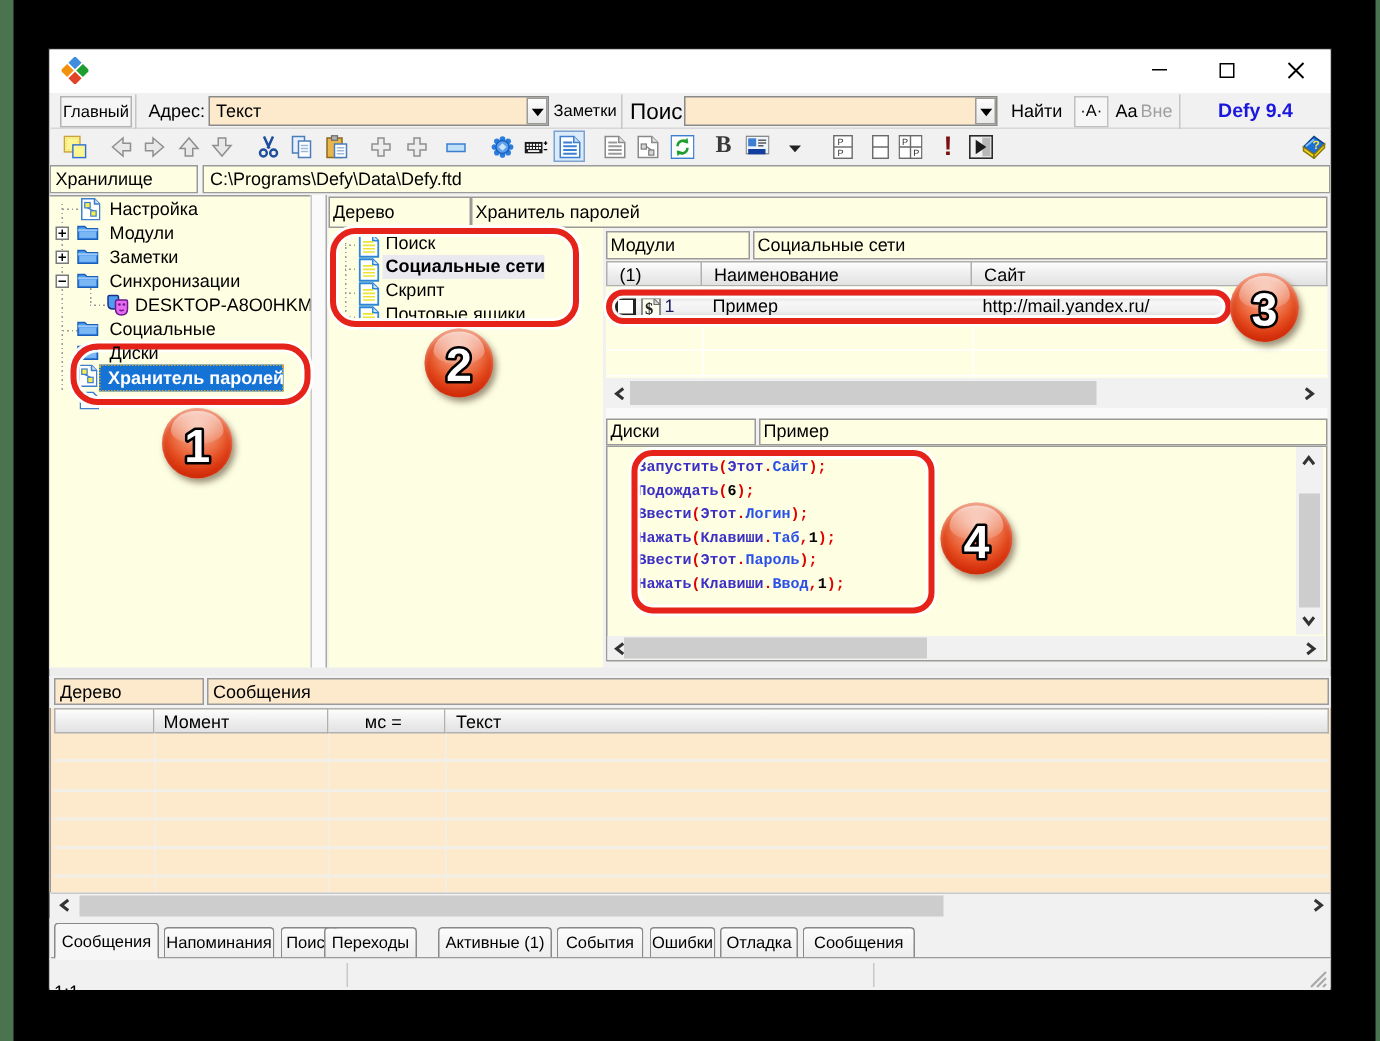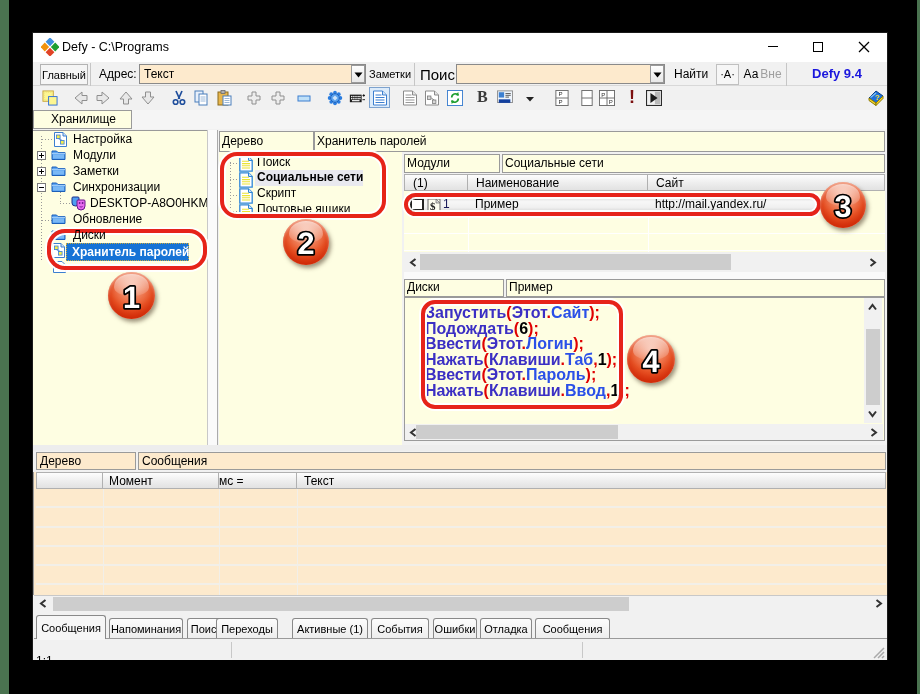--- a/index.html
+++ b/index.html
@@ -31,21 +31,20 @@
 
   <div class="abs" style="left:33px;top:33px;width:854px;height:29px;background:#fff"></div>
   <svg class="abs" style="left:41px;top:38px" width="18" height="18" viewBox="0 0 18 18">
     <g transform="rotate(45 9 9)">
       <rect x="2.2" y="2.2" width="6.2" height="6.2" fill="#3f8edd"></rect>
       <rect x="9.6" y="2.2" width="6.2" height="6.2" fill="#1e9e30"></rect>
       <rect x="2.2" y="9.6" width="6.2" height="6.2" fill="#f2920c"></rect>
       <rect x="9.6" y="9.6" width="6.2" height="6.2" fill="#e04326"></rect>
     </g>
   </svg>
-  <div class="abs" style="left:62px;top:33px;height:29px;line-height:29px;font-size:12.5px">Defy - C:\Programs</div>
   <div class="abs" style="left:768px;top:46px;width:10px;height:1px;background:#000"></div>
   <div class="abs" style="left:813px;top:42px;width:10px;height:10px;border:1.2px solid #000"></div>
   <svg class="abs" style="left:858px;top:41px" width="12" height="12" viewBox="0 0 12 12">
       <path d="M1 1 L11 11 M11 1 L1 11" stroke="#000" stroke-width="1.3"></path>
     </svg>
 
   <div class="abs" style="left:33px;top:62px;width:854px;height:24px;background:#f1f1f1;border-bottom:1px solid #d8d8d8"></div>
   <div class="abs" style="left:40px;top:64px;width:48px;height:21px;background:#f5f5f5;border:1px solid #b3b3b3;text-align:center;line-height:20px;font-size:11px">Главный</div>
   <div class="abs" style="left:90px;top:63px;width:1px;height:23px;background:#c6c6c6"></div>
   <div class="abs" style="left:99px;top:64px;height:21px;line-height:21px">Адрес:</div>
@@ -223,21 +222,22 @@
     <svg class="abs" style="left:867px;top:89px" width="18" height="17" viewBox="0 0 18 17">
       <path d="M2 9 L9 2 L16 7 L9 14 Z" fill="#1e6fd8" stroke="#0a3f86"></path>
       <path d="M2 9 L9 14 L9 16.5 L2 11.5 Z" fill="#f5d423" stroke="#8a7a0a"></path>
       <path d="M9 14 L16 7 L16 9.5 L9 16.5 Z" fill="#f5d423" stroke="#8a7a0a"></path>
       <path d="M3.5 8.5 L9 4" stroke="#7ec0f5" stroke-width="1.4" fill="none"></path>
       <text x="8" y="10.5" font-size="8" font-weight="bold" fill="#ffe93a" font-family="Liberation Sans">?</text>
     </svg>
   </div>
 
   <div class="abs" style="left:33px;top:110px;width:854px;height:19px;background:#f5f5f5"></div>
-  <div class="abs" style="left:33px;top:110px;width:99px;height:19px;background:#fefee2;border:1px solid #9a9a9a;line-height:17px;padding-left:17px">Хранилище</div>
+  <div class="abs" style="left:33px;top:110px;width:99px;height:19px;background:#fefee2;border:1px solid #9a9a9a;line-height:17px;padding-left:3px">Хранилище</div>
+  <div class="abs" style="left:135px;top:110px;width:752px;height:19px;background:#fefee2;border:1px solid #9a9a9a;line-height:17px;padding-left:4px">C:\Programs\Defy\Data\Defy.ftd</div>
 
   <div class="abs" style="left:33px;top:129px;width:854px;height:317px;background:#f1f1f1"></div>
 
   <div class="abs ylw" style="left:33px;top:130px;width:174px;height:316px;border-top:1px solid #9a9a9a"></div>
   <div id="ltree">
 
     <div class="abs" style="left:41px;top:136px;width:1px;height:125px;background-image:repeating-linear-gradient(180deg,#9a9a9a 0 1px,transparent 1px 3px)"></div>
 
     <div class="abs" style="left:42px;top:139px;width:12px;height:1px;background-image:repeating-linear-gradient(90deg,#9a9a9a 0 1px,transparent 1px 3px)"></div>
     <svg class="abs" style="left:54px;top:132px" width="13" height="15" viewBox="0 0 13 15">
@@ -288,21 +288,21 @@
       <path d="M8.6 10.5 Q10 11.8 11.6 10.5" stroke="#6a1a8a" stroke-width=".9" fill="none"></path>
     </svg>
     <div class="treetxt" style="left:90px;top:196px;line-height:15px">DESKTOP-A8O0HKM</div>
 
     <div class="abs" style="left:42px;top:220px;width:10px;height:1px;background-image:repeating-linear-gradient(90deg,#9a9a9a 0 1px,transparent 1px 3px)"></div>
     <svg class="abs" style="left:51px;top:212px" width="15" height="13" viewBox="0 0 15 13">
       <path d="M1 3 L1 11.5 L14 11.5 L14 4.5 L7 4.5 L5.5 3 Z" fill="#4f9df0" stroke="#1c5fb8"></path>
       <path d="M1 5.5 L14 5.5" stroke="#9ccaf8" stroke-width="1.4"></path>
       <rect x="2" y="6.5" width="11" height="4" fill="#7ab8f5"></rect>
     </svg>
-    <div class="treetxt" style="left:73px;top:212px;line-height:15px">Обновление</div>
+    <div class="treetxt" style="left:73px;top:212px;line-height:15px">Социальные</div>
 
     <svg class="abs" style="left:51px;top:228px" width="15" height="13" viewBox="0 0 15 13">
       <path d="M1 3 L1 11.5 L14 11.5 L14 4.5 L7 4.5 L5.5 3 Z" fill="#4f9df0" stroke="#1c5fb8"></path>
       <rect x="2" y="6.5" width="11" height="4" fill="#7ab8f5"></rect>
     </svg>
     <div class="treetxt" style="left:73px;top:228px;line-height:15px;z-index:5">Диски</div>
 
     <svg class="abs" style="left:52px;top:243px" width="13" height="15" viewBox="0 0 13 15">
       <path d="M0.5 0.5 H9 L12.5 4 V14.5 H0.5 Z" fill="#fff" stroke="#3c7fd0"></path>
       <path d="M9 0.5 L9 4 L12.5 4" fill="#cfe3f6" stroke="#3c7fd0"></path>
@@ -393,21 +393,21 @@
         <path d="M1.5 1 L6 4.5 L1.5 8" fill="none" stroke="#333" stroke-width="2"></path>
       </svg>
     <div class="scrlthumb" style="left:420px;top:254px;width:311px;height:16px"></div>
 
     <div class="abs" style="left:404px;top:272px;width:481px;height:7px;background:#fafafa"></div>
 
     <div class="abs hdrcell" style="left:404px;top:279px;width:100px;height:18px;line-height:15px">Диски</div>
     <div class="abs hdrcell" style="left:506px;top:279px;width:379px;height:18px;line-height:15px">Пример</div>
 
     <div class="abs ylw" style="left:404px;top:297px;width:481px;height:144px;border:1px solid #9a9a9a"></div>
-    <div id="code" style="position:absolute;left:425px;top:305px;font-family:Liberation Sans, sans-serif;font-size:16px;font-weight:bold;line-height:15.5px;white-space:pre"><span class="nv">Запустить</span><span class="pr">(</span><span class="nv">Этот</span><span class="pr">.</span><span class="bl">Сайт</span><span class="pr">);</span>
+    <div id="code" style="position:absolute;left:425px;top:305px;font-family:Liberation Mono, monospace;font-size:10px;font-weight:bold;line-height:15.5px;white-space:pre"><span class="nv">Запустить</span><span class="pr">(</span><span class="nv">Этот</span><span class="pr">.</span><span class="bl">Сайт</span><span class="pr">);</span>
 <span class="nv">Подождать</span><span class="pr">(</span><span class="bk">6</span><span class="pr">);</span>
 <span class="nv">Ввести</span><span class="pr">(</span><span class="nv">Этот</span><span class="pr">.</span><span class="bl">Логин</span><span class="pr">);</span>
 <span class="nv">Нажать</span><span class="pr">(</span><span class="nv">Клавиши</span><span class="pr">.</span><span class="bl">Таб</span><span class="pr">,</span><span class="bk">1</span><span class="pr">);</span>
 <span class="nv">Ввести</span><span class="pr">(</span><span class="nv">Этот</span><span class="pr">.</span><span class="bl">Пароль</span><span class="pr">);</span>
 <span class="nv">Нажать</span><span class="pr">(</span><span class="nv">Клавиши</span><span class="pr">.</span><span class="bl">Ввод</span><span class="pr">,</span><span class="bk">1</span><span class="pr">);</span></div>
 
     <div class="scrltrack" style="left:864px;top:298px;width:18px;height:125px"></div>
     <svg class="chev" style="left:868px;top:303px" width="9" height="8" viewBox="0 0 9 8">
         <path d="M1 6.5 L4.5 2 L8 6.5" fill="none" stroke="#333" stroke-width="2"></path>
       </svg>
@@ -453,21 +453,21 @@
 
   <div id="bottom">
     <div class="abs pch" style="left:33px;top:452px;width:854px;height:143px;border-left:1px solid #9a9a9a"></div>
 
     <div class="abs" style="left:33px;top:451px;width:854px;height:21px;background:#f1f1f1"></div>
     <div class="abs" style="left:36px;top:452px;width:100px;height:18px;background:#fdeacd;border:1px solid #9a9a9a;line-height:16px;padding-left:3px">Дерево</div>
     <div class="abs" style="left:138px;top:452px;width:748px;height:18px;background:#fdeacd;border:1px solid #9a9a9a;line-height:16px;padding-left:3px">Сообщения</div>
 
     <div class="abs colhdr" style="left:36px;top:472px;width:67px;height:17px;border-left:1px solid #b0b0b0;border-top:1px solid #b0b0b0"></div>
     <div class="abs colhdr" style="left:103px;top:472px;width:116px;height:17px;border-top:1px solid #b0b0b0;padding-left:6px">Момент</div>
-    <div class="abs colhdr" style="left:219px;top:472px;width:78px;height:17px;border-top:1px solid #b0b0b0;text-align:left;padding-right:4px">мс =</div>
+    <div class="abs colhdr" style="left:219px;top:472px;width:78px;height:17px;border-top:1px solid #b0b0b0;text-align:center;padding-right:4px">мс =</div>
     <div class="abs colhdr" style="left:297px;top:472px;width:589px;height:17px;border-top:1px solid #b0b0b0;padding-left:7px">Текст</div>
 
     <div class="abs" style="left:103px;top:489px;width:1px;height:106px;background:#f2efe8"></div>
     <div class="abs" style="left:219px;top:489px;width:1px;height:106px;background:#f2efe8"></div>
     <div class="abs" style="left:297px;top:489px;width:1px;height:106px;background:#f2efe8"></div>
     <div class="abs" style="left:36px;top:506px;width:850px;height:2px;background:#f2efe8"></div>
     <div class="abs" style="left:36px;top:526px;width:850px;height:2px;background:#f2efe8"></div>
     <div class="abs" style="left:36px;top:545px;width:850px;height:2px;background:#f2efe8"></div>
     <div class="abs" style="left:36px;top:564px;width:850px;height:2px;background:#f2efe8"></div>
     <div class="abs" style="left:36px;top:583px;width:850px;height:2px;background:#f2efe8"></div>

